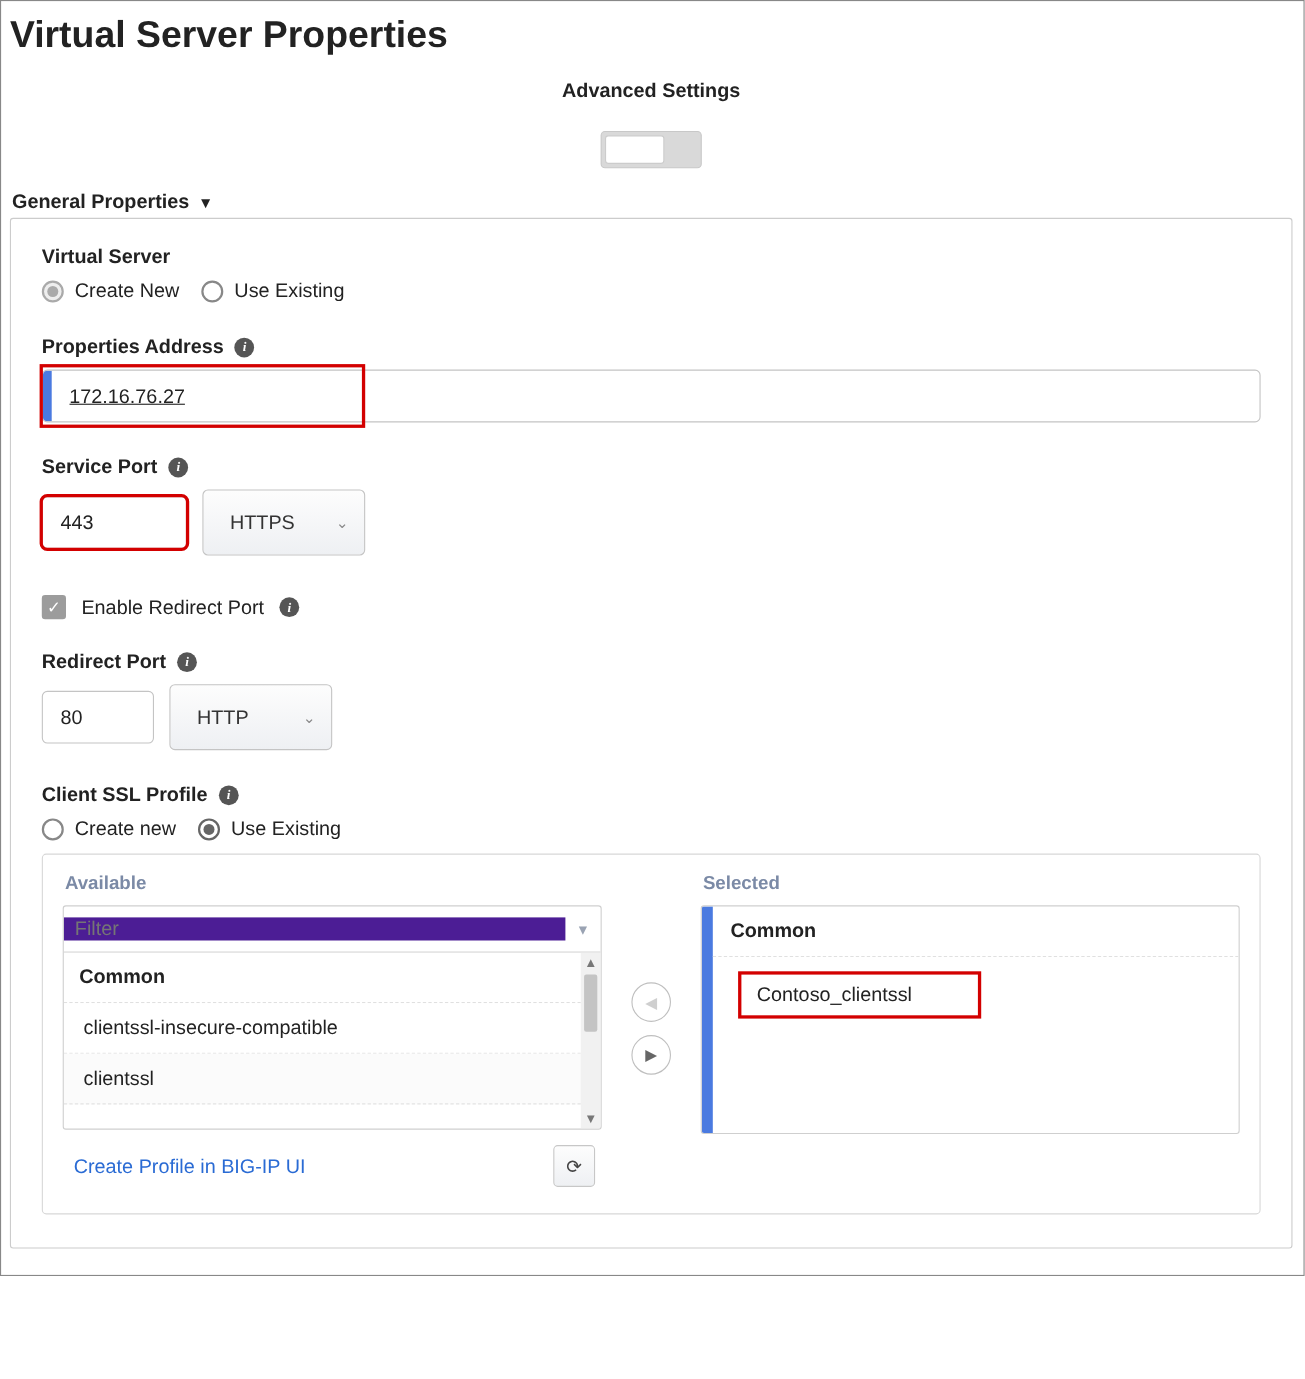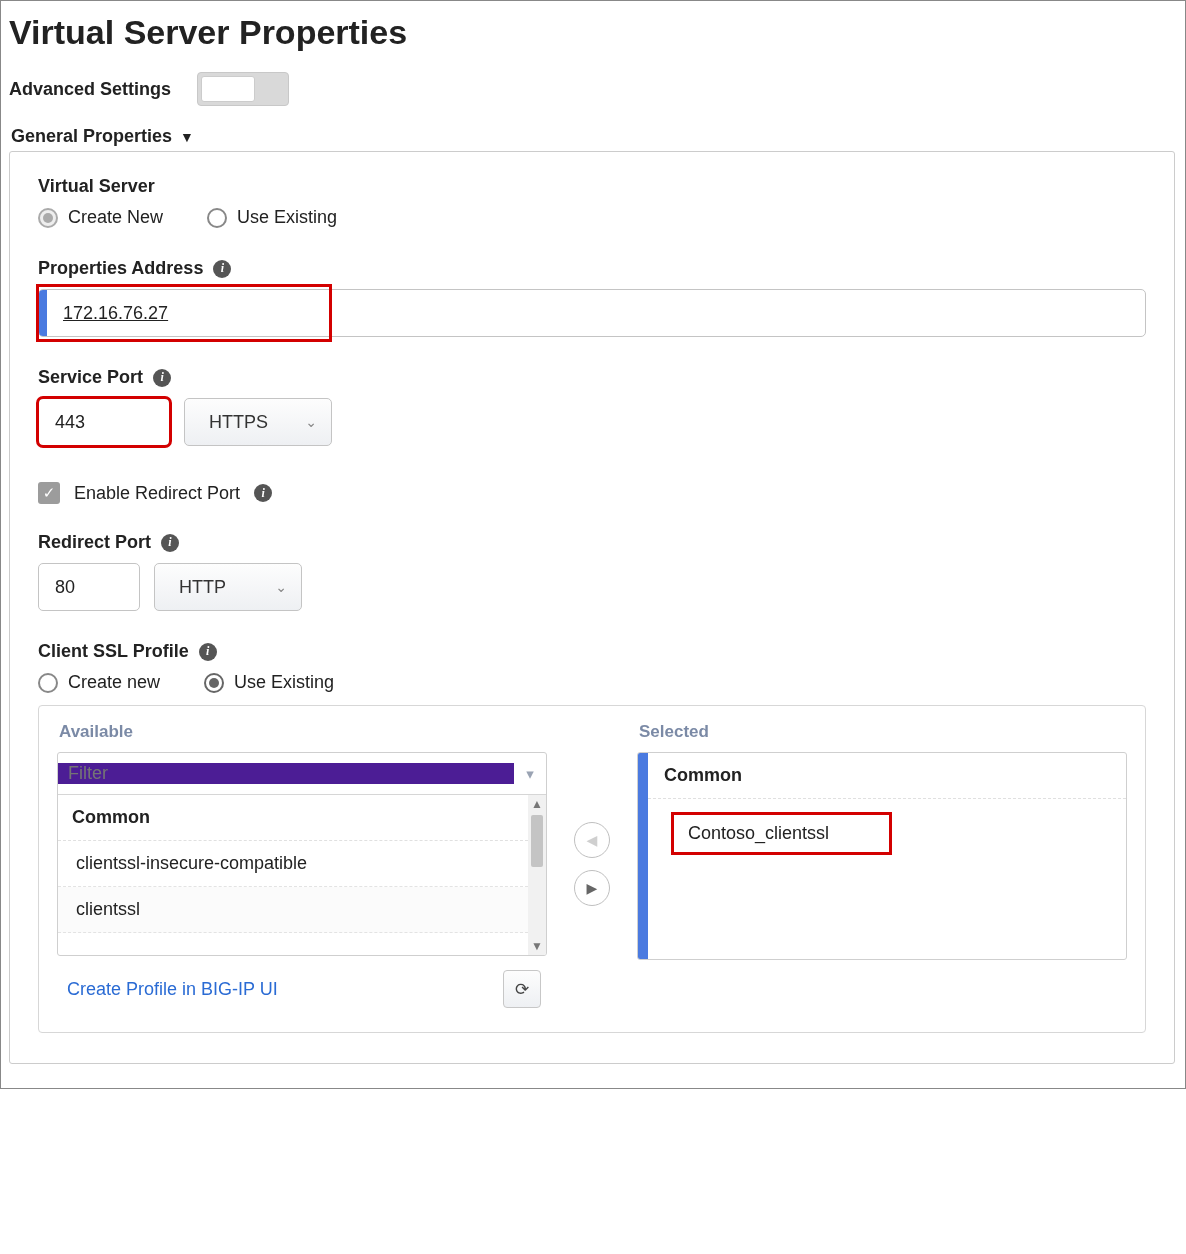--- a/index.html
+++ b/index.html
@@ -6,42 +6,42 @@
   html, body { margin:0; padding:0; }
   body {
     font-family: Arial, Helvetica, sans-serif;
     color:#222;
     background:#fff;
     width:1186px;
     border:1px solid #888;
   }
   .page { padding: 6px 10px 24px 8px; }
   h1 { font-size:34px; font-weight:700; margin:6px 0 20px 0; color:#222; }
-  .adv-row { display:flex; align-items:center; gap:26px; margin-bottom:20px; }
+  .adv-row { display:flex; align-items:center; gap:26px; margin-bottom:20px;flex-direction:column; }
   .adv-label { font-size:18px; font-weight:700; }
   .toggle {
     width:92px; height:34px; border-radius:4px; background:#d9d9d9;
     border:1px solid #c8c8c8; position:relative;
   }
   .toggle .knob {
     position:absolute; left:3px; top:3px; width:54px; height:26px;
     background:#fff; border-radius:3px; border:1px solid #ccc;
   }
   .section-hdr { display:flex; align-items:center; gap:8px; font-size:18px; font-weight:700; margin:12px 0 4px 2px; cursor:pointer; }
   .section-hdr .caret { font-size:14px; }
   .panel {
     border:1px solid #ccc; border-radius:3px; padding:24px 28px 30px 28px;
   }
   .field-label { font-size:18px; font-weight:700; display:flex; align-items:center; gap:10px; margin-bottom:10px; }
   .info-icon {
     width:18px; height:18px; border-radius:50%; background:#555; color:#fff;
     display:inline-flex; align-items:center; justify-content:center;
     font-family: Georgia, serif; font-style:italic; font-weight:700; font-size:12px;
   }
-  .radio-row { display:flex; align-items:flex-end; gap:44px; margin-bottom:30px; }
+  .radio-row { display:flex; align-items:flex-end; gap:20px; margin-bottom:30px; }
   .radio-opt { display:flex; align-items:center; gap:10px; font-size:18px; color:#222; }
   .radio {
     width:20px; height:20px; border:2px solid #888; border-radius:50%;
     display:inline-flex; align-items:center; justify-content:center;
     background:#fff;
   }
   .radio.selected { border-color:#666; }
   .radio.selected .dot { width:10px; height:10px; border-radius:50%; background:#666; }
   .radio.disabled { border-color:#aaa; background:#eee; }
   .radio.disabled .dot { background:#aaa; }
@@ -51,21 +51,21 @@
   }
   .input-wrap .bar { width:8px; background:#4a7ae0; }
   .input-wrap input {
     border:none; outline:none; font-size:18px; padding:0 16px; flex:1; background:transparent; color:#222;
   }
   .full { width:100%; }
   .row-inline { display:flex; gap:14px; align-items:center; }
   .port-box { width:132px; }
   .select-wrap {
     display:flex; align-items:center; border:1px solid #c4c4c4; border-radius:5px;
-    height:48px; overflow:hidden; background:linear-gradient(#fdfdfd,#eef0f3);
+    height:60px; overflow:hidden; background:linear-gradient(#fdfdfd,#eef0f3);
   }
   .select-wrap .bar { width:8px; background:#4a7ae0; }
   .select-wrap .sel-label { padding:0 16px; font-size:18px; color:#333; flex:1; }
   .select-wrap .chev { padding:0 14px; color:#888; font-size:14px; }
   .proto { width:148px; }
   .hl-red { outline:3px solid #d30000; outline-offset:-1px; }
   .spacer-md { height:30px; }
   .chk-row { display:flex; align-items:center; gap:14px; font-size:18px; margin:6px 0 28px 0; }
   .chk {
     width:22px; height:22px; border-radius:3px; background:#9c9c9c;

